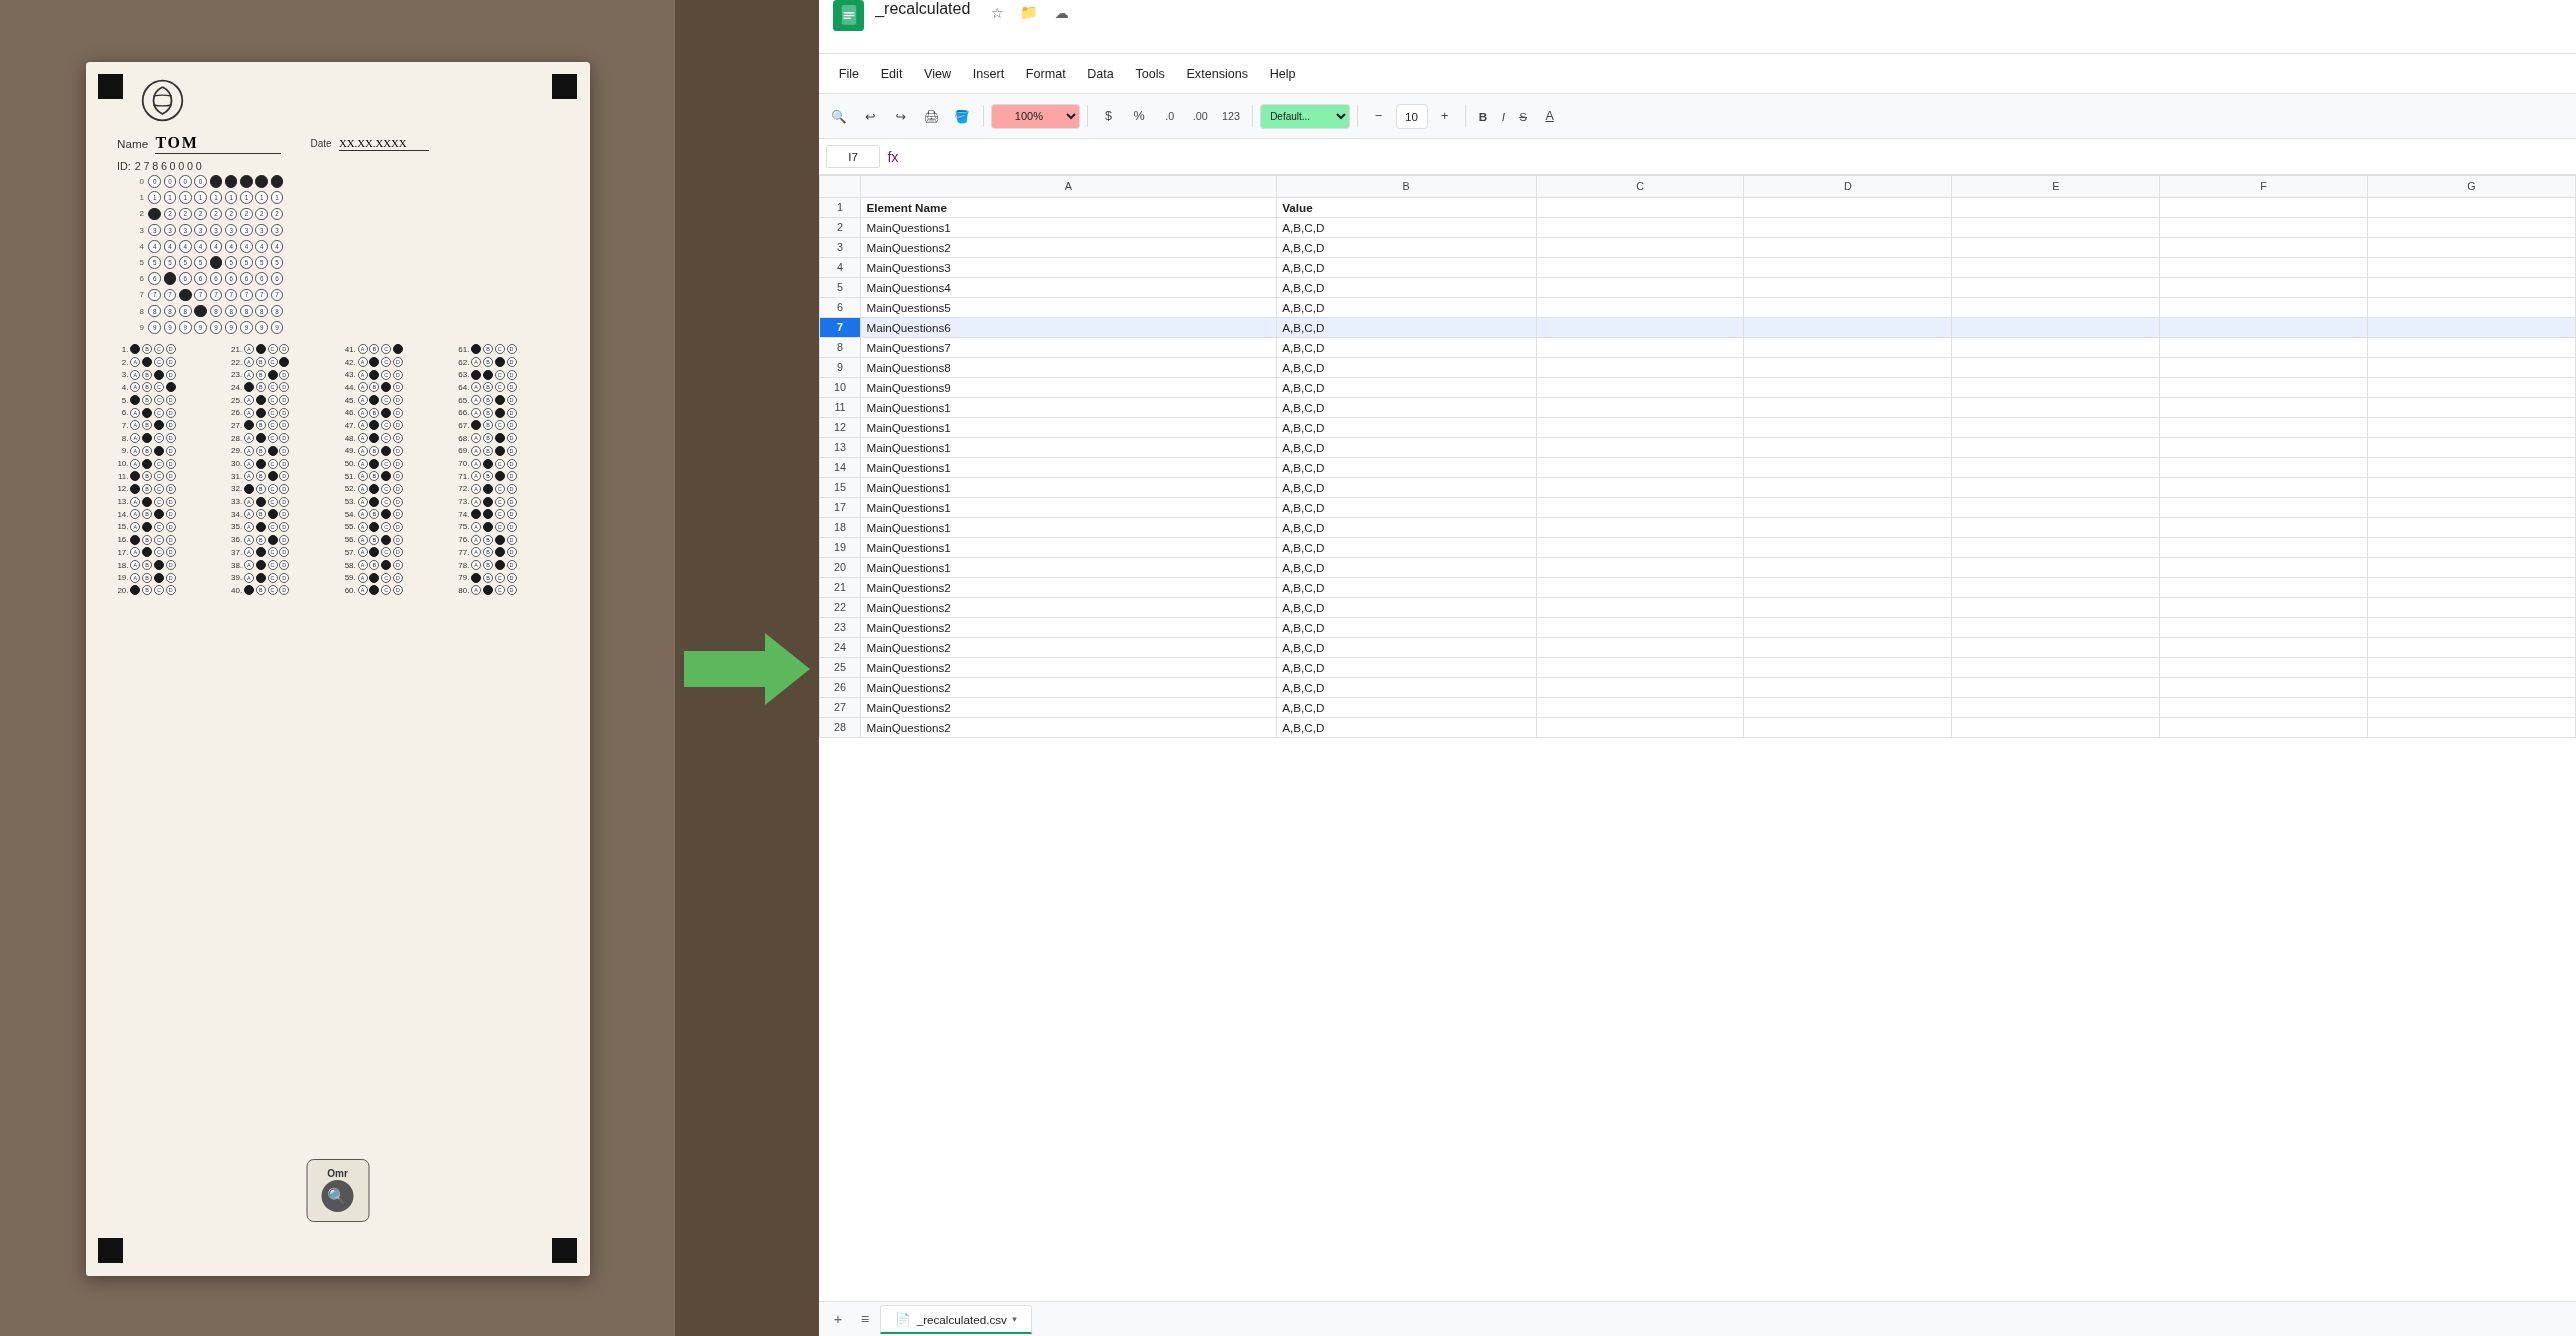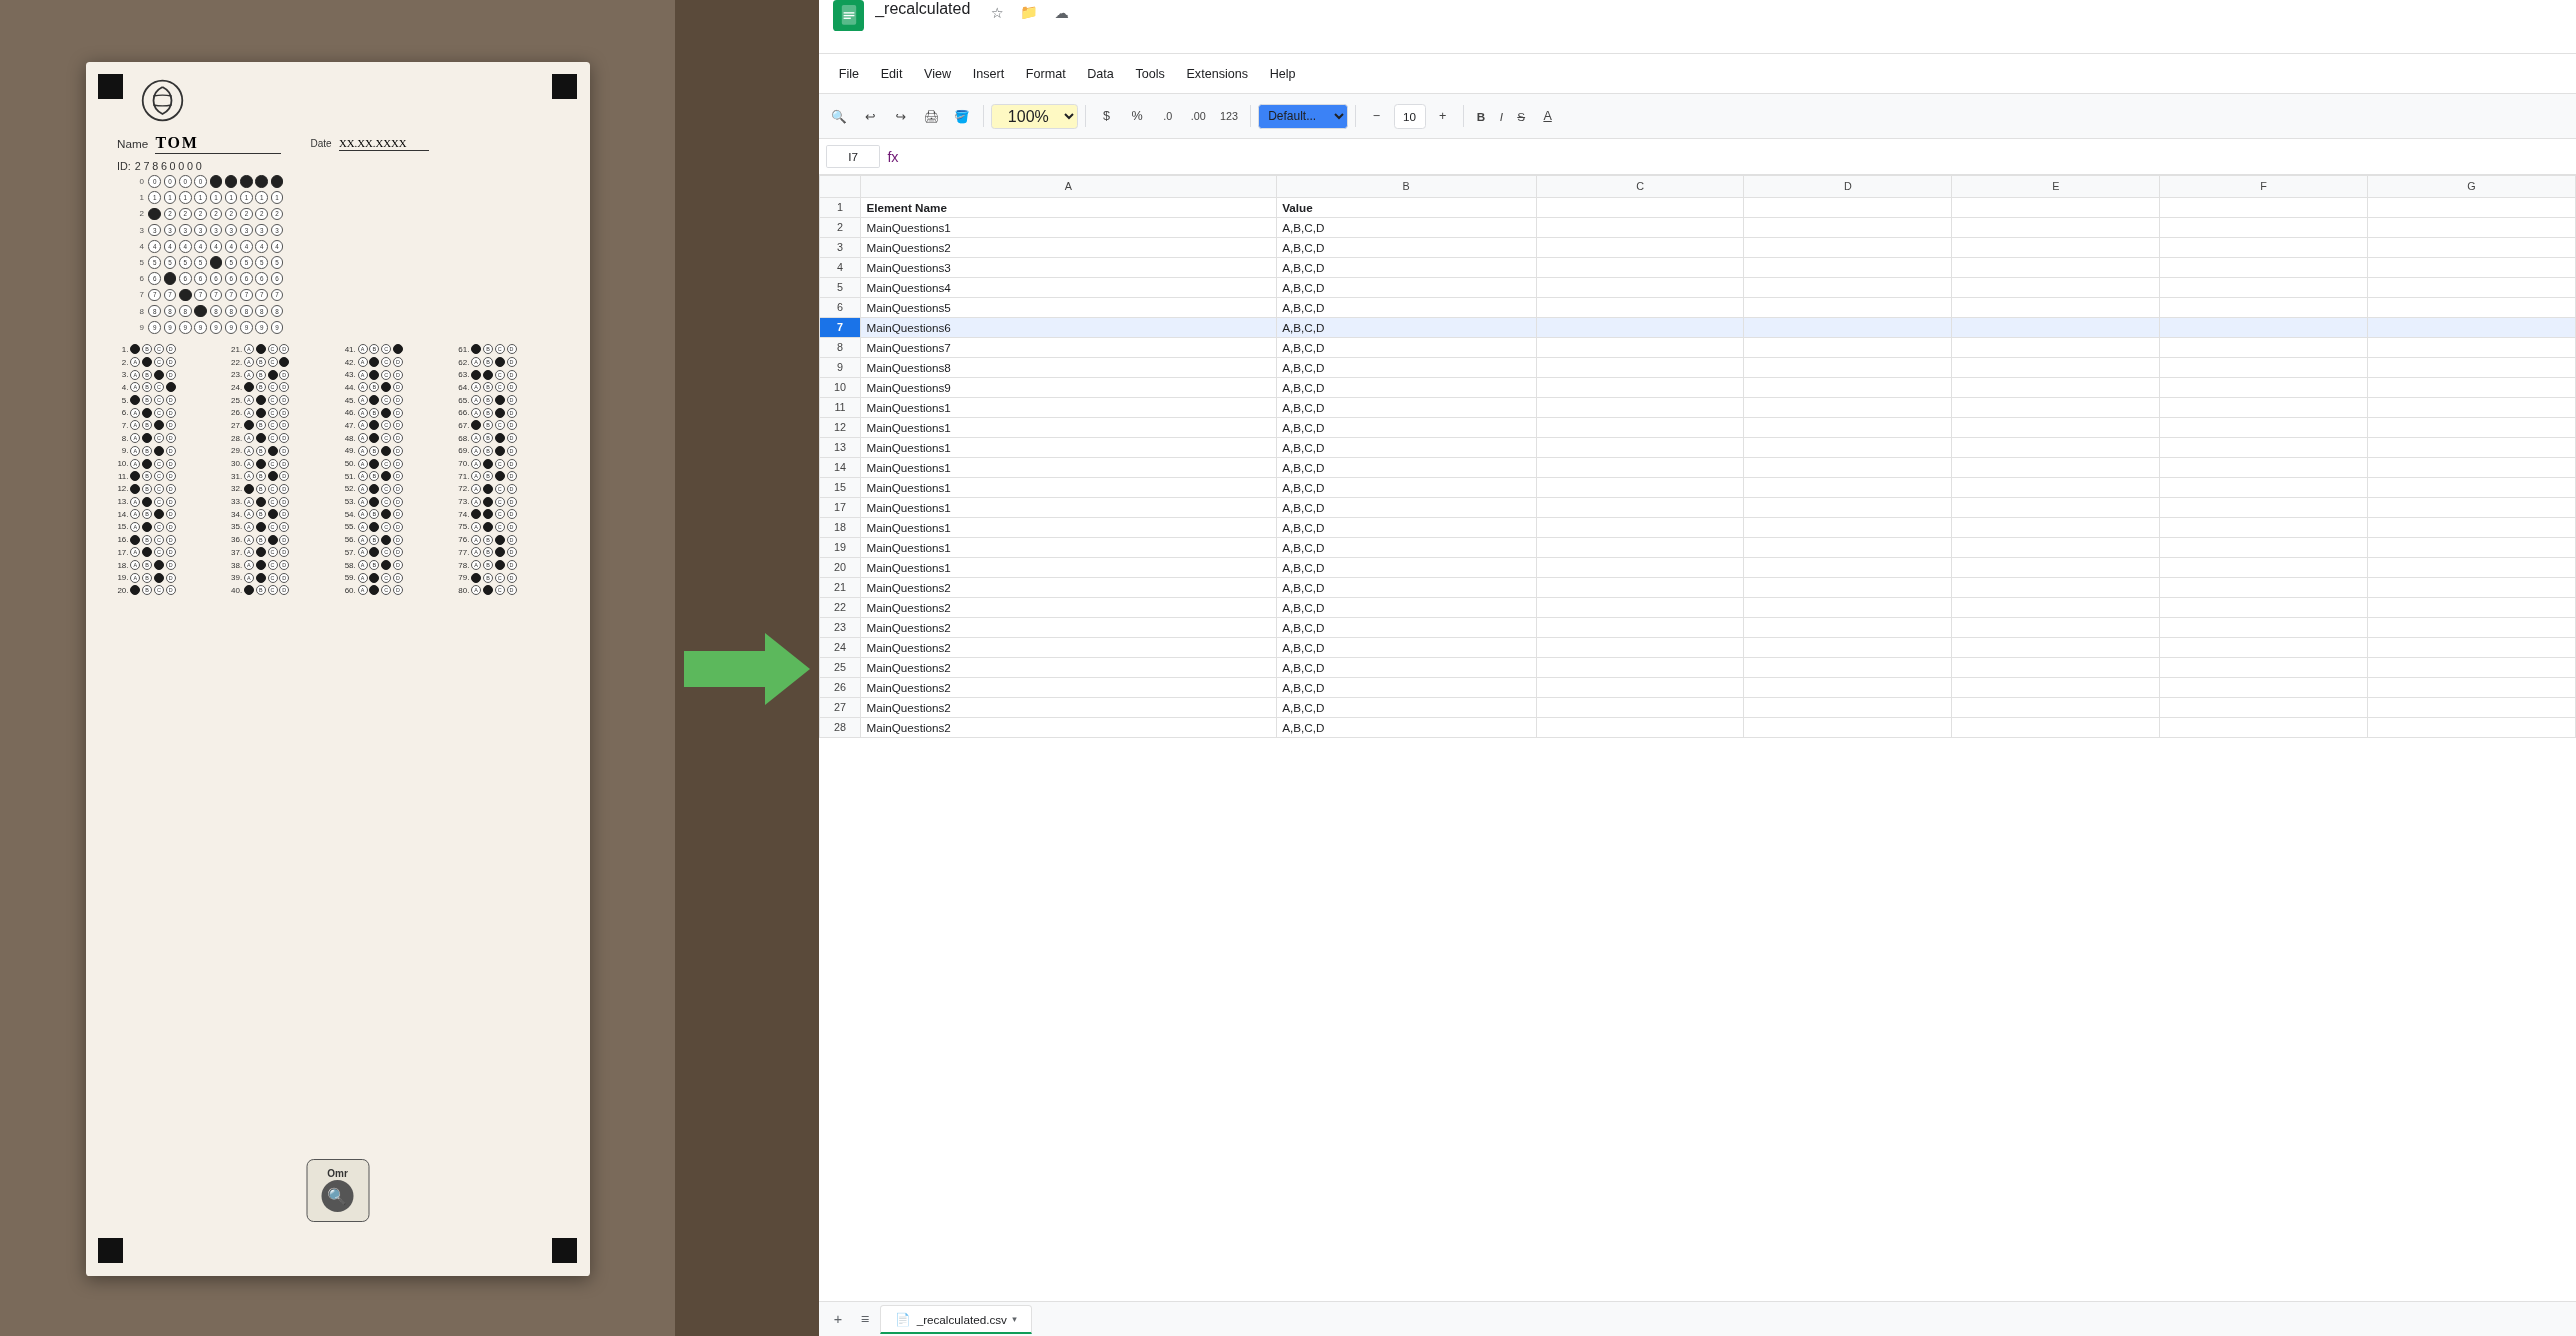--- a/index.html
+++ b/index.html
@@ -305,35 +305,35 @@
       width: 0.9px;
       height: 21.6px;
       background: #dadce0;
       margin: 0 3.6px;
     }
 
     .zoom-select {
       height: 25px;
       border: 0.9px solid #dadce0;
       border-radius: 3.6px;
-      padding: 0 12px;
-      font-size: 16px;
+      padding: 0 19px;
+      font-size: 11px;
       color: #202124;
-      background: #fef9c3;
+      background: #fca5a5;
       cursor: pointer;
     }
 
     .font-select {
       height: 25px;
       border: 0.9px solid #dadce0;
       border-radius: 3.6px;
       padding: 0 5.4px;
-      font-size: 12px;
+      font-size: 10px;
       color: #202124;
-      background: #3b82f6;
+      background: #86efac;
       cursor: pointer;
       width: 90px;
     }
 
     .font-size-input {
       height: 25px;
       width: 32px;
       border: 0.9px solid #dadce0;
       border-radius: 3.6px;
       text-align: center;

